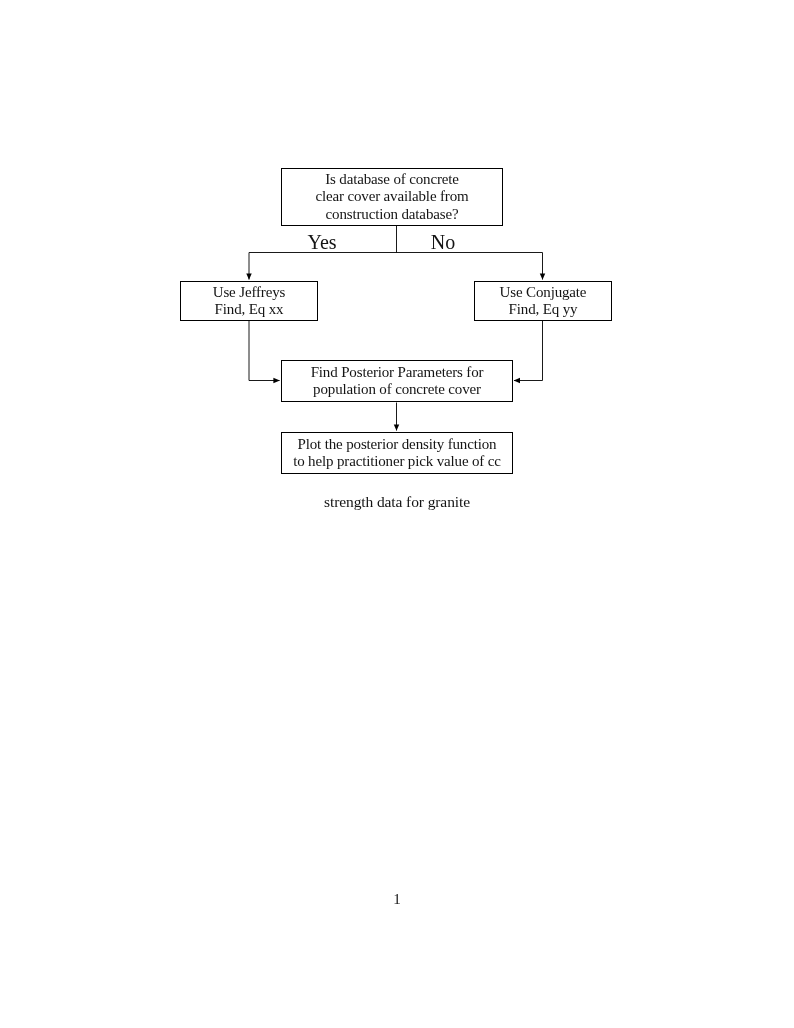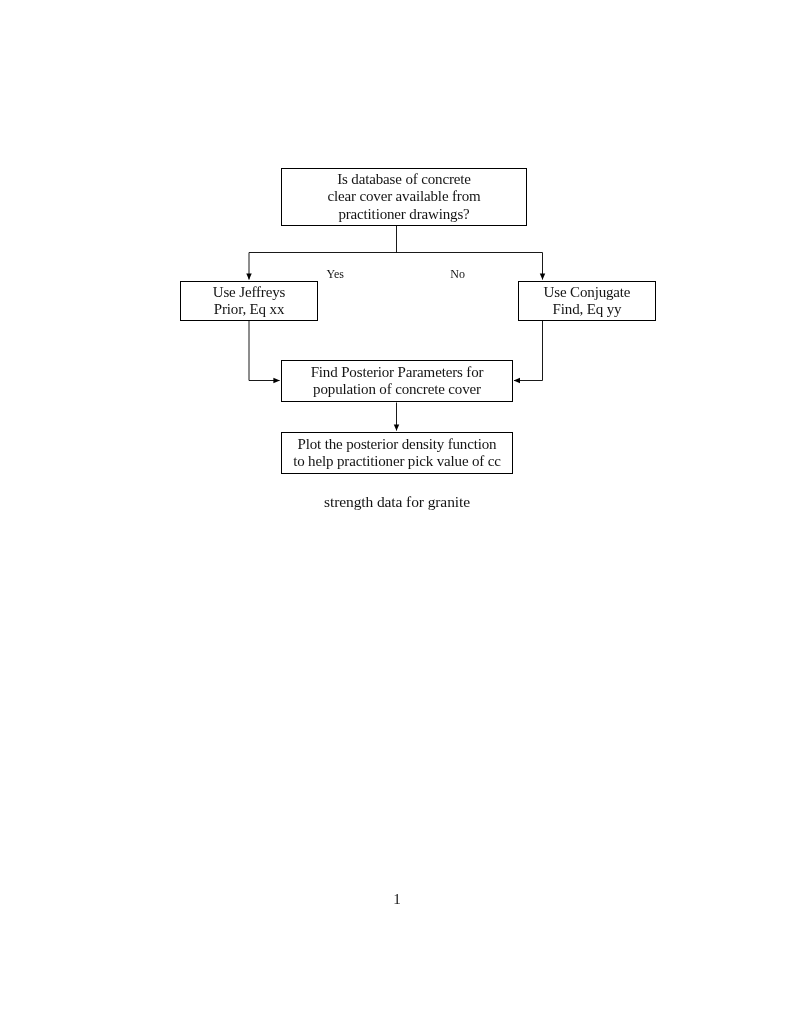--- a/index.html
+++ b/index.html
@@ -32,32 +32,31 @@
     display: flex;
     flex-direction: column;
     justify-content: center;
     align-items: center;
     text-align: center;
     font-size: 15px;
     line-height: 17.4px;
     letter-spacing: -0.15px;
     white-space: nowrap;
   }
-  .box-decision  { left: 281px; top: 168px; width: 246px; height: 58px; }
+  .box-decision  { left: 281px; top: 168px; width: 222px; height: 58px; }
   .box-jeffreys  { left: 180px; top: 281px; width: 138px; height: 40px; }
-  .box-conjugate { left: 474px; top: 281px; width: 138px; height: 40px; margin-left: 44px; }
+  .box-conjugate { left: 474px; top: 281px; width: 138px; height: 40px; }
   .box-posterior { left: 281px; top: 360px; width: 232px; height: 42px; }
   .box-plot      { left: 281px; top: 432px; width: 232px; height: 42px; }
   .edge-label {
     position: absolute;
-    font-size: 12px;
+    font-size: 20px;
     line-height: 16px;
-    text-align: right;
+    text-align: center;
     width: 44px;
-    margin-top: 32px;
   }
   .label-yes { left: 300px; top: 234px; }
   .label-no  { left: 421px; top: 234px; }
   .caption {
     position: absolute;
     left: 163px;
     top: 493px;
     width: 468px;
     font-size: 15.5px;
     line-height: 17.4px;
@@ -111,29 +110,29 @@
     <path d="M249 321 V380.5 H279.5" stroke="#000000" stroke-width="0.9" fill="none" marker-end="url(#arrow)"></path>
 
     <path d="M542.5 321 V380.5 H514" stroke="#000000" stroke-width="0.9" fill="none" marker-end="url(#arrow)"></path>
 
     <path d="M396.5 402.5 V430.5" stroke="#000000" stroke-width="0.9" fill="none" marker-end="url(#arrow)"></path>
   </svg>
 
   <div class="fbox box-decision">
     <div>Is database of concrete</div>
     <div>clear cover available from</div>
-    <div>practitioner drawings?</div>
+    <div>construction database?</div>
   </div>
 
   <div class="edge-label label-yes">Yes</div>
   <div class="edge-label label-no">No</div>
 
   <div class="fbox box-jeffreys">
     <div>Use Jeffreys</div>
-    <div>Prior, Eq xx</div>
+    <div>Find, Eq xx</div>
   </div>
 
   <div class="fbox box-conjugate">
     <div>Use Conjugate</div>
     <div>Find, Eq yy</div>
   </div>
 
   <div class="fbox box-posterior">
     <div>Find Posterior Parameters for</div>
     <div>population of concrete cover</div>

